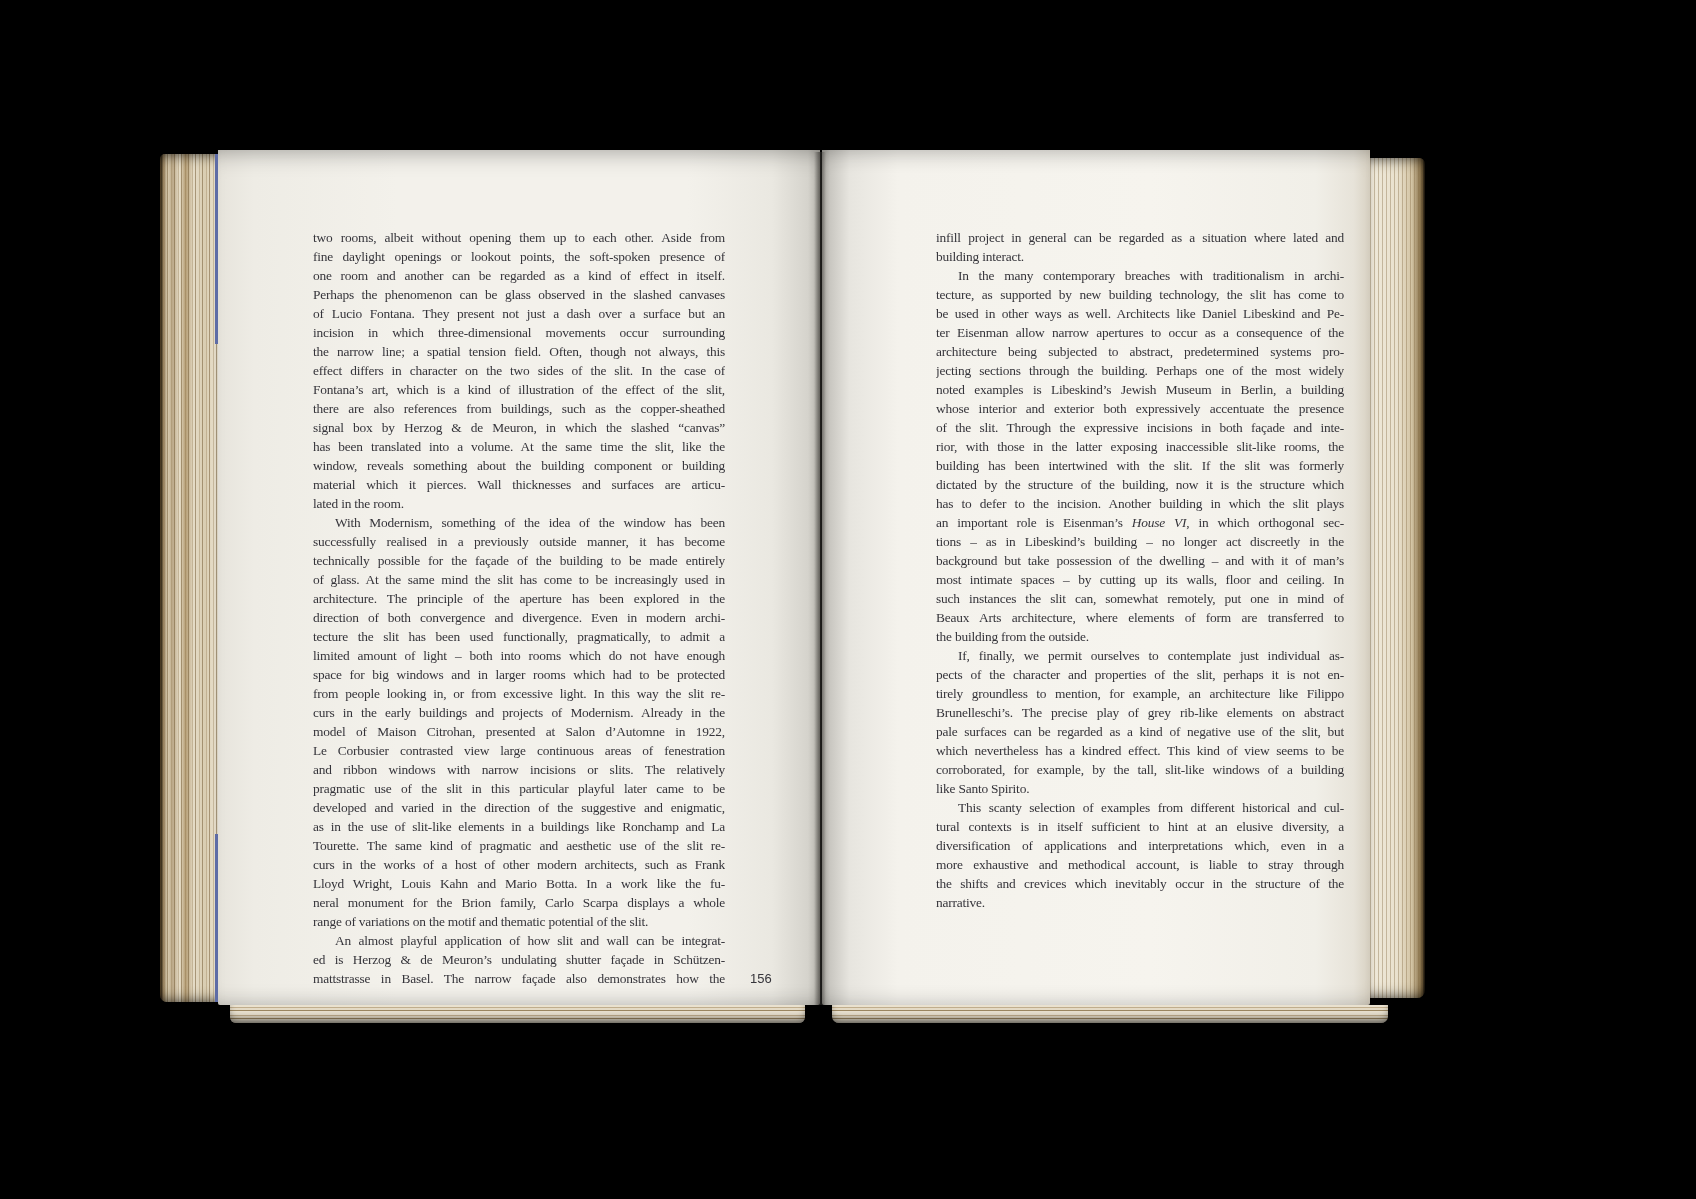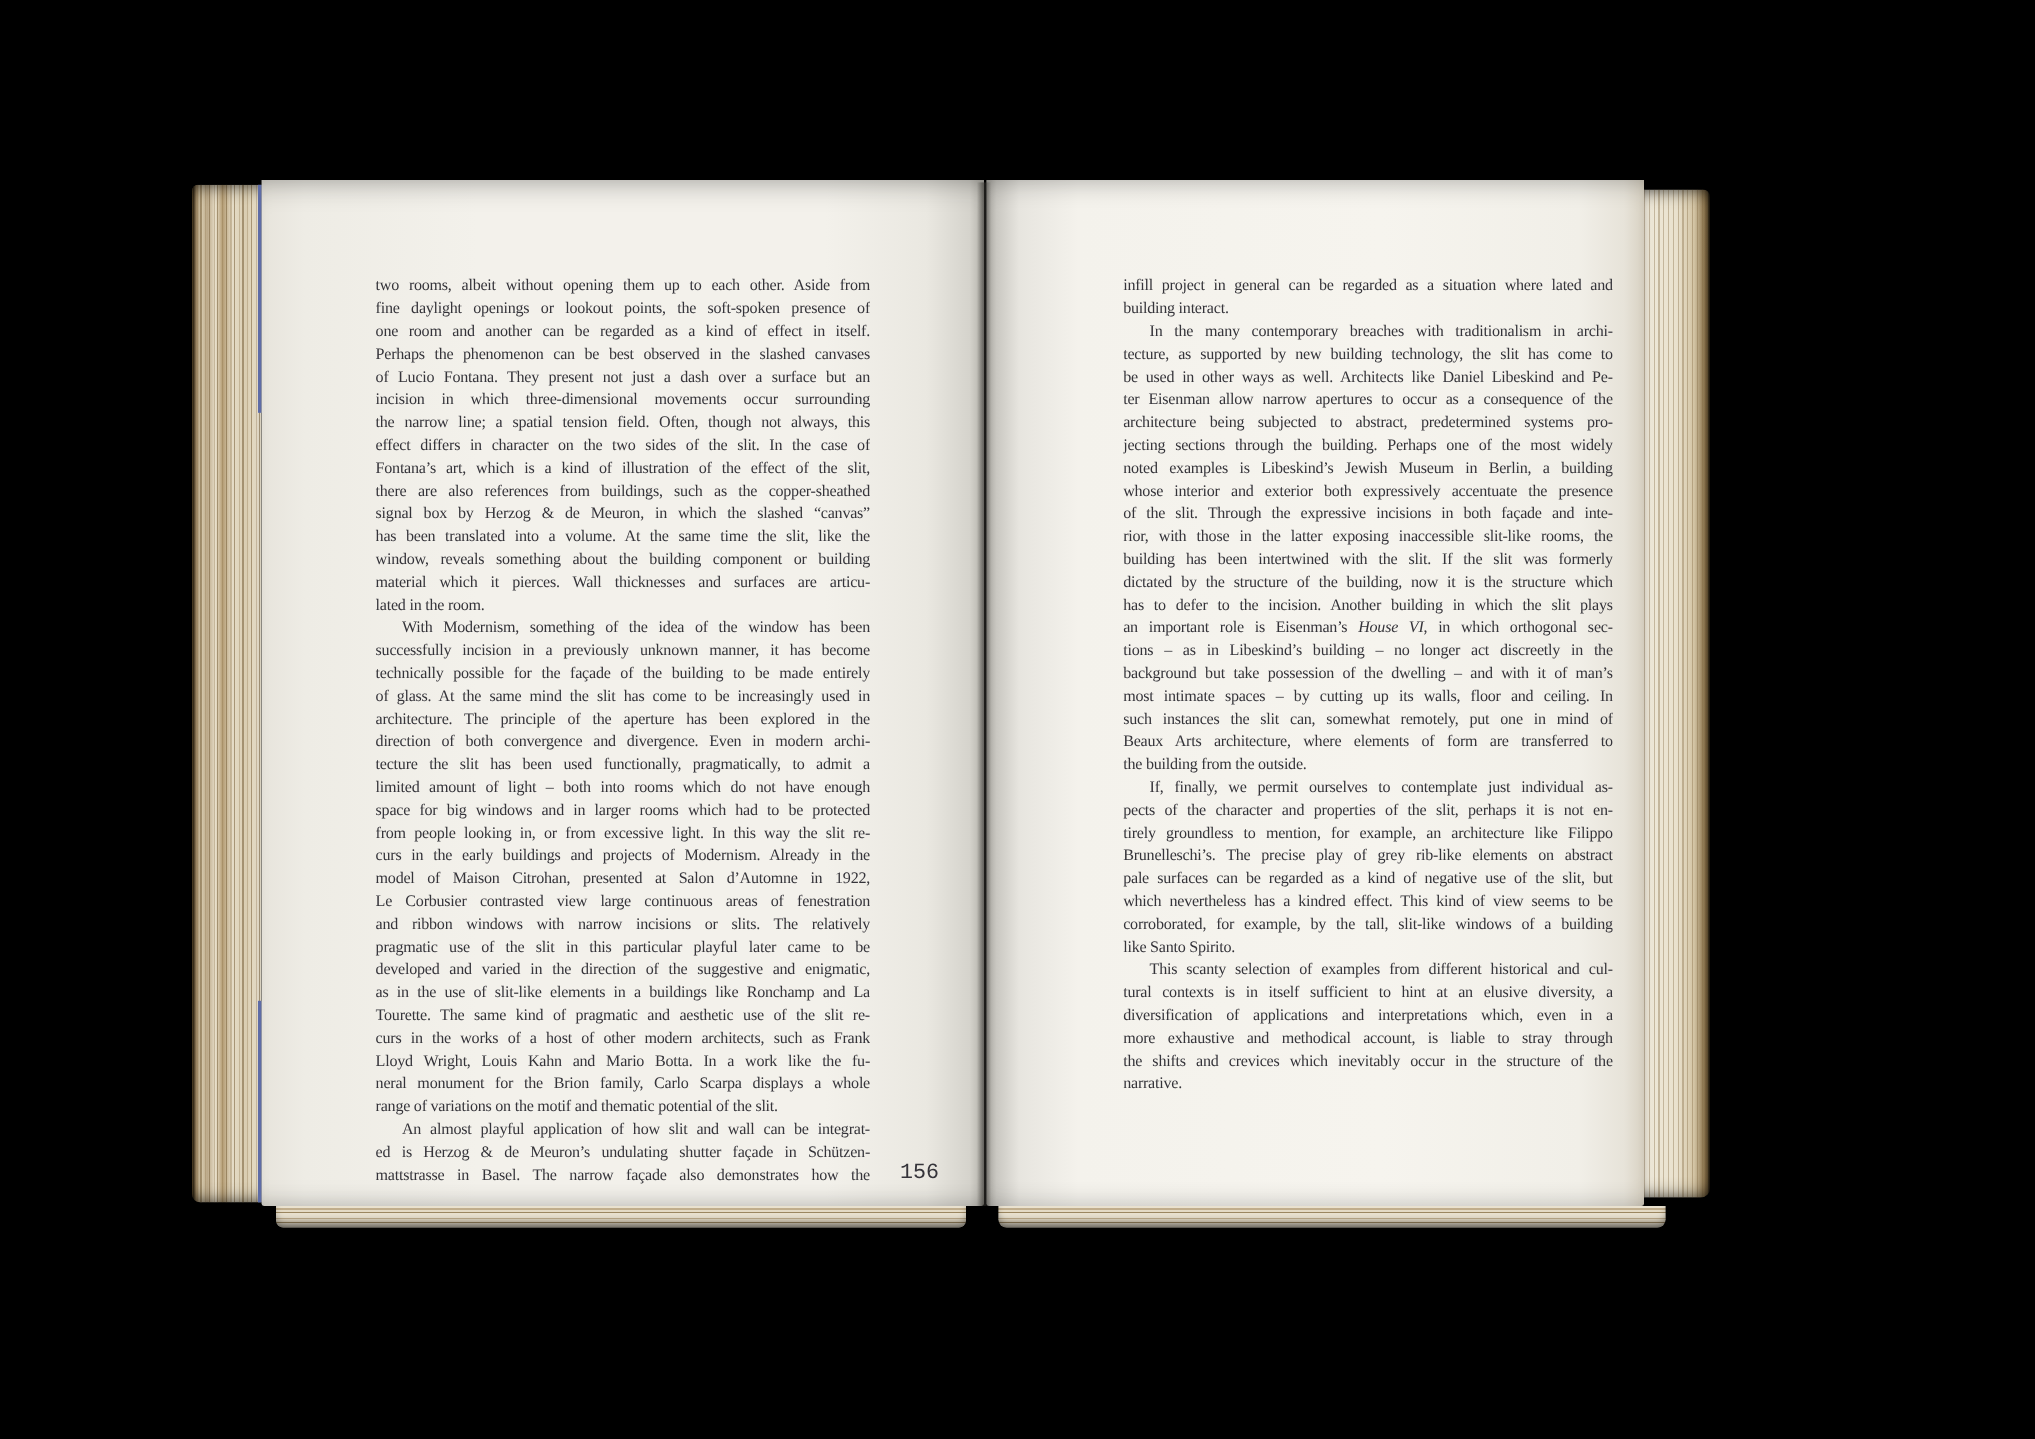--- a/index.html
+++ b/index.html
@@ -63,22 +63,22 @@
     font-size:13.4px;line-height:19px;letter-spacing:-0.2px;
     color:#35343a;
   }
   .page-left .textblock{left:95px;top:78px;}
   .page-right .textblock{left:114px;top:78px;width:408px;}
   .tline{height:19px;overflow:hidden;text-align:justify;text-align-last:justify;}
   .tline.lastline{text-align-last:left;}
   .tline.indent{text-indent:22px;}
   .page-number{
     position:absolute;left:532px;top:819px;
-    font-family:Liberation Mono, monospace;
-    font-size:18px;line-height:19px;color:#35343a;
+    font-family:Liberation Sans, sans-serif;
+    font-size:13px;line-height:19px;color:#35343a;
   }
   .caption{
     position:absolute;left:114px;top:800px;width:440px;
     font-family:"Liberation Sans","DejaVu Sans",sans-serif;
     font-size:8.8px;line-height:14.5px;letter-spacing:-0.15px;color:#3a393e;
   }
   .cline{white-space:nowrap;}
 </style>
 </head>
 <body>
@@ -89,34 +89,34 @@
     <div class="edge-left">
       <div class="blue-seg seg-top"></div>
       <div class="blue-seg seg-bottom"></div>
     </div>
 
     <div class="page page-left">
       <div class="textblock">
           <div class="tline">two rooms, albeit without opening them up to each other. Aside from</div>
           <div class="tline">fine daylight openings or lookout points, the soft-spoken presence of</div>
           <div class="tline">one room and another can be regarded as a kind of effect in itself.</div>
-          <div class="tline">Perhaps the phenomenon can be best observed in the slashed canvases</div>
+          <div class="tline">Perhaps the phenomenon can be glass observed in the slashed canvases</div>
           <div class="tline">of Lucio Fontana. They present not just a dash over a surface but an</div>
           <div class="tline">incision in which three-dimensional movements occur surrounding</div>
           <div class="tline">the narrow line; a spatial tension field. Often, though not always, this</div>
           <div class="tline">effect differs in character on the two sides of the slit. In the case of</div>
           <div class="tline">Fontana’s art, which is a kind of illustration of the effect of the slit,</div>
           <div class="tline">there are also references from buildings, such as the copper-sheathed</div>
           <div class="tline">signal box by Herzog &amp; de Meuron, in which the slashed “canvas”</div>
           <div class="tline">has been translated into a volume. At the same time the slit, like the</div>
           <div class="tline">window, reveals something about the building component or building</div>
           <div class="tline">material which it pierces. Wall thicknesses and surfaces are articu-</div>
           <div class="tline lastline">lated in the room.</div>
           <div class="tline indent">With Modernism, something of the idea of the window has been</div>
-          <div class="tline">successfully incision in a previously unknown manner, it has become</div>
+          <div class="tline">successfully realised in a previously outside manner, it has become</div>
           <div class="tline">technically possible for the façade of the building to be made entirely</div>
           <div class="tline">of glass. At the same mind the slit has come to be increasingly used in</div>
           <div class="tline">architecture. The principle of the aperture has been explored in the</div>
           <div class="tline">direction of both convergence and divergence. Even in modern archi-</div>
           <div class="tline">tecture the slit has been used functionally, pragmatically, to admit a</div>
           <div class="tline">limited amount of light – both into rooms which do not have enough</div>
           <div class="tline">space for big windows and in larger rooms which had to be protected</div>
           <div class="tline">from people looking in, or from excessive light. In this way the slit re-</div>
           <div class="tline">curs in the early buildings and projects of Modernism. Already in the</div>
           <div class="tline">model of Maison Citrohan, presented at Salon d’Automne in 1922,</div>

